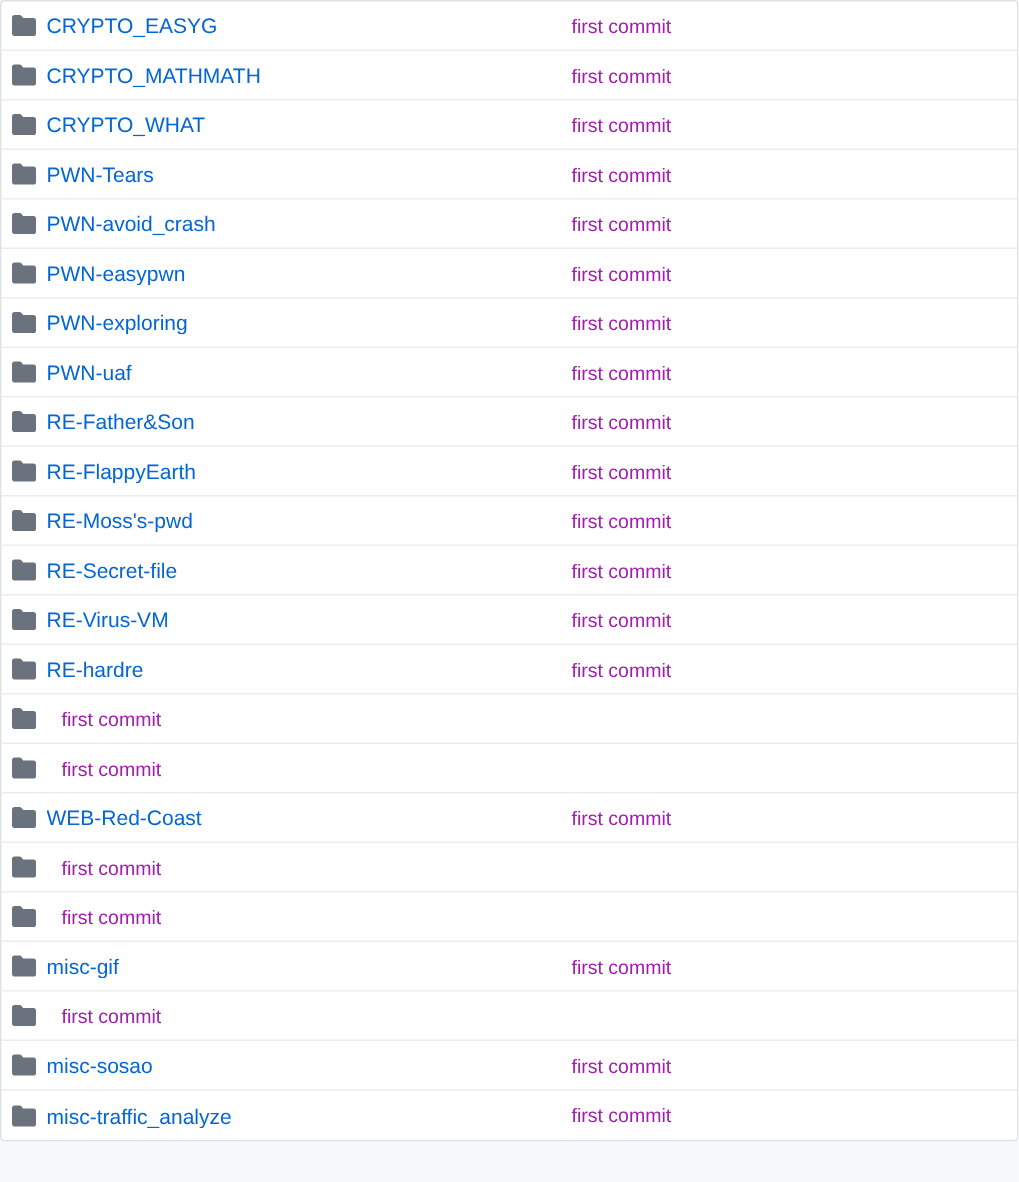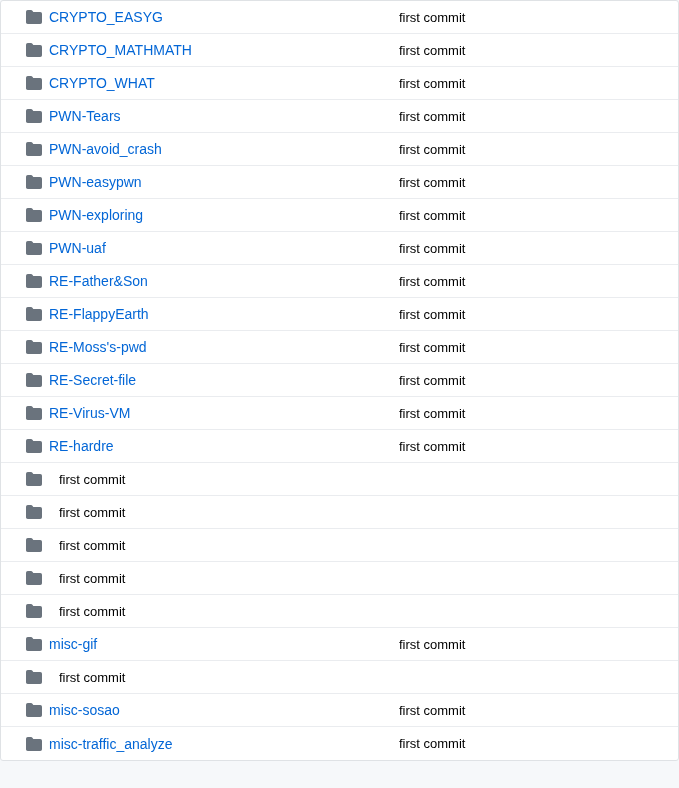--- a/index.html
+++ b/index.html
@@ -15,21 +15,21 @@
       width: 679px;
     }
     .file-list {
       background: #fff;
       border: 1px solid #dfe2e5;
       border-radius: 3px;
     }
     .file-row {
       display: flex;
       align-items: center;
-      padding: 6px 24px;
+      padding: 6px 6px;
       border-bottom: 1px solid #eaecef;
       min-height: 33px;
     }
     .file-row:last-child {
       border-bottom: none;
     }
     .folder-icon {
       width: 18px;
       height: 16px;
       margin-right: 6px;
@@ -47,21 +47,21 @@
       width: 340px;
       color: #0366d6;
       text-decoration: none;
       font-size: 14px;
       white-space: nowrap;
       overflow: hidden;
       text-overflow: ellipsis;
     }
     .commit-message {
       flex: 1;
-      color: #000000;
+      color: #a21caf;
       font-size: 13px;
       padding-left: 10px;
       white-space: nowrap;
       overflow: hidden;
       text-overflow: ellipsis;
     }
   </style>
 </head>
 <body>
 
@@ -207,20 +207,21 @@
   </svg>
       </span>
       <span class="commit-message">first commit</span>
     </div>
     <div class="file-row">
       <span class="folder-icon">
         <svg xmlns="http://www.w3.org/2000/svg" viewBox="0 0 16 16" fill="#6a737d">
     <path d="M1.75 1A1.75 1.75 0 000 2.75v10.5C0 14.216.784 15 1.75 15h12.5A1.75 1.75 0 0016 13.25v-8.5A1.75 1.75 0 0014.25 3H7.5a.25.25 0 01-.2-.1l-.9-1.2C6.07 1.26 5.55 1 5 1H1.75z"></path>
   </svg>
       </span>
+      <a class="file-name">WEB-Red-Coast</a>
       <span class="commit-message">first commit</span>
     </div>
     <div class="file-row">
       <span class="folder-icon">
         <svg xmlns="http://www.w3.org/2000/svg" viewBox="0 0 16 16" fill="#6a737d">
     <path d="M1.75 1A1.75 1.75 0 000 2.75v10.5C0 14.216.784 15 1.75 15h12.5A1.75 1.75 0 0016 13.25v-8.5A1.75 1.75 0 0014.25 3H7.5a.25.25 0 01-.2-.1l-.9-1.2C6.07 1.26 5.55 1 5 1H1.75z"></path>
   </svg>
       </span>
       <span class="commit-message">first commit</span>
     </div>

